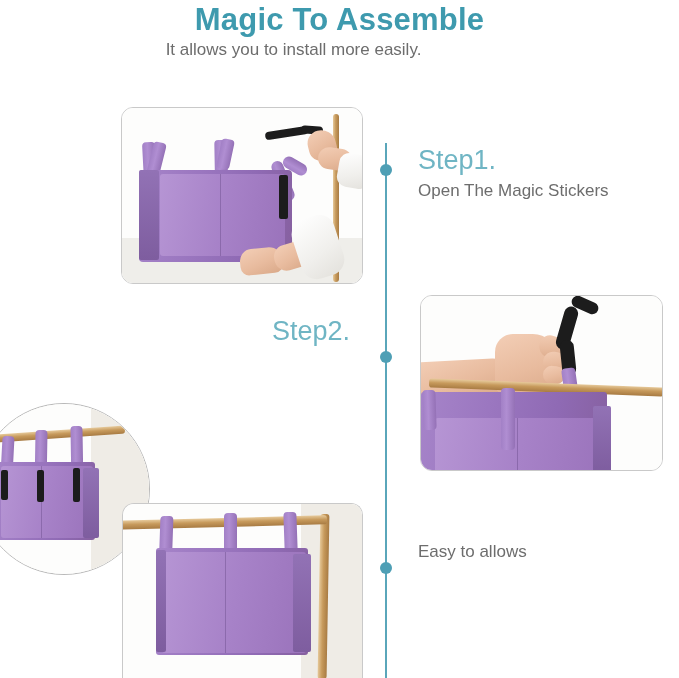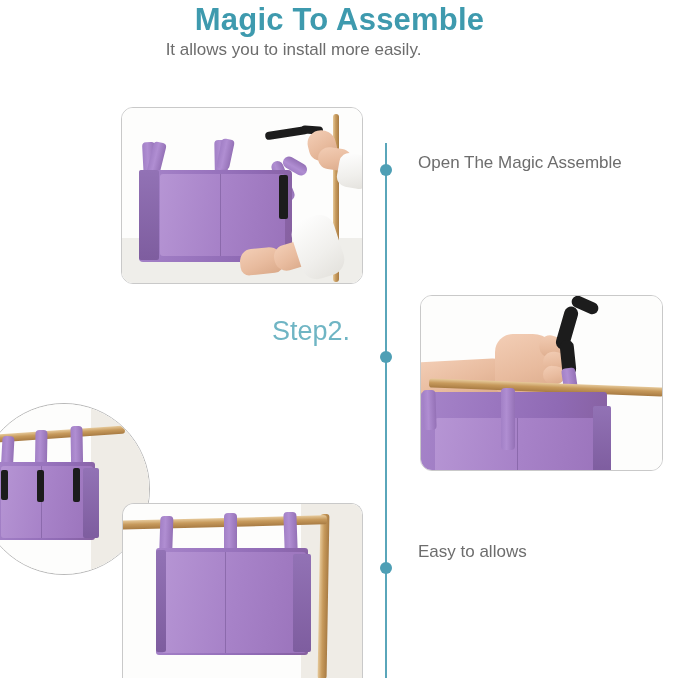--- a/index.html
+++ b/index.html
@@ -166,21 +166,22 @@
       <div class="skin" style="left:196px;top:40px;width:34px;height:22px;border-radius:12px;transform:rotate(8deg);"></div>
       <div class="sleeve" style="left:216px;top:46px;width:32px;height:34px;border-radius:10px;transform:rotate(10deg);"></div>
 
       <div class="skin" style="left:118px;top:140px;width:44px;height:26px;border-radius:14px 18px 12px 10px;transform:rotate(-6deg);"></div>
       <div class="skin" style="left:152px;top:135px;width:36px;height:26px;border-radius:12px;transform:rotate(-16deg);"></div>
       <div class="sleeve" style="left:174px;top:108px;width:44px;height:62px;border-radius:16px;transform:rotate(-18deg);"></div>
     </div>
   </div>
 
   <div class="step-block" style="left:418px;top:146px;">
-    <div class="step-desc">Open The Magic Assemble</div>
+    <div class="step-head">Step1.</div>
+    <div class="step-desc">Open The Magic Stickers</div>
   </div>
 
   <div class="step-block align-right" style="left:60px;top:317px;width:290px;">
     <div class="step-head">Step2.</div>
   </div>
 
   <div class="photo" style="left:420px;top:295px;width:243px;height:176px;">
     <div class="scene">
       <div class="wall-white" style="left:0;top:0;width:243px;height:176px;"></div>
 

